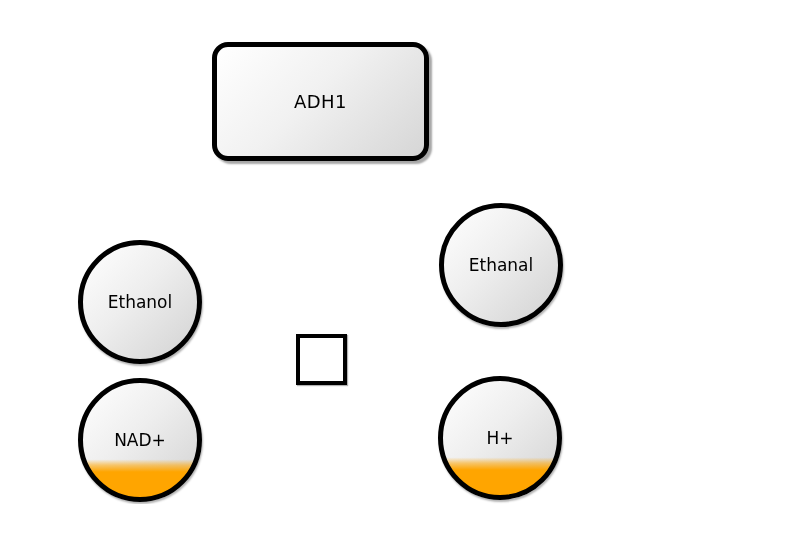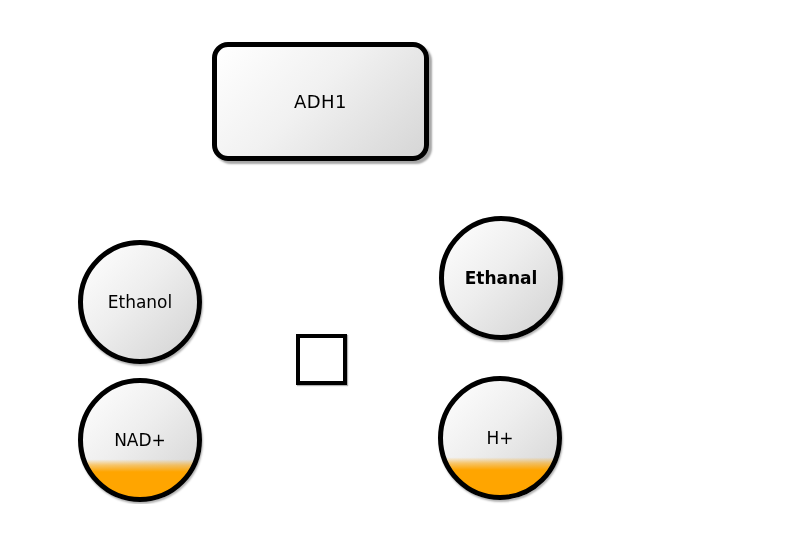--- a/index.html
+++ b/index.html
@@ -60,21 +60,21 @@
       linear-gradient(to bottom,
         rgba(255,165,0,0) 0%,
         rgba(255,165,0,0) 67%,
         rgba(255,165,0,0.55) 72%,
         #ffa500 78%,
         #ffa500 100%),
       linear-gradient(135deg, #ffffff 0%, #eeeeee 45%, #d2d2d2 100%);
   }
   .sp-ethanol { left: 78px;  top: 240px; }
   .sp-nad     { left: 78px;  top: 378px; }
-  .sp-ethanal { left: 439px; top: 216px; font-weight: bold; }
+  .sp-ethanal { left: 439px; top: 203px; }
   .sp-hplus   { left: 438px; top: 376px; }
   .sp-nadh    { left: 598px; top: 298px; }
   
   .reaction {
     position: absolute;
     left: 296px;
     top: 334px;
     width: 51px;
     height: 51px;
     box-sizing: border-box;

